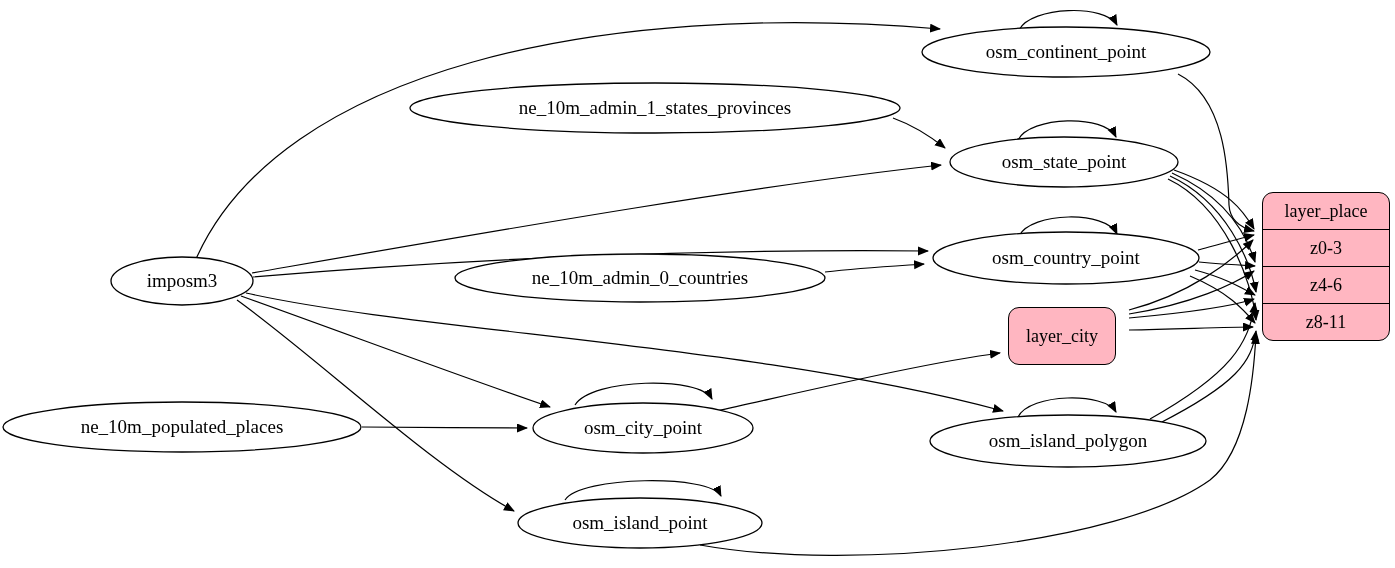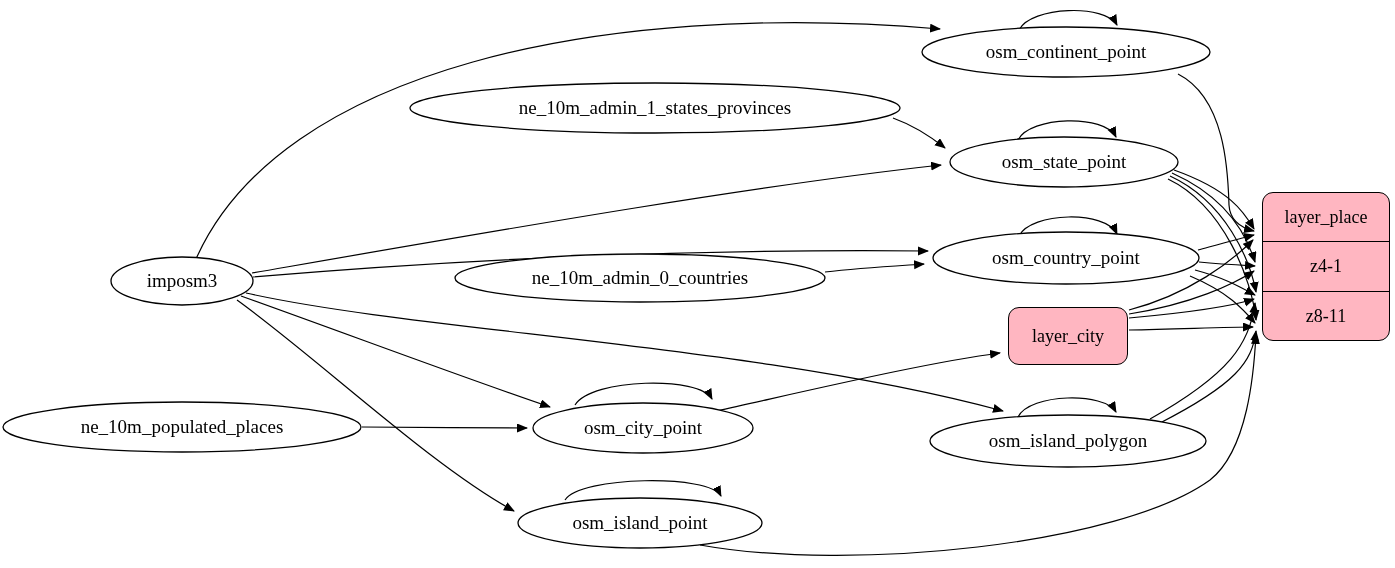--- a/index.html
+++ b/index.html
@@ -136,23 +136,24 @@
       <ellipse class="node-ellipse" cx="1068" cy="441" rx="138" ry="26"></ellipse>
       <text class="node-label" x="1068" y="443">osm_island_polygon</text>
     </g>
 
     <g>
       <ellipse class="node-ellipse" cx="640" cy="523" rx="122" ry="25"></ellipse>
       <text class="node-label" x="640" y="525">osm_island_point</text>
     </g>
   </svg>
 
-  <div class="record" style="left:1008px;top:307px;width:120px;height:58px;">
+  <div class="record" style="left:1008px;top:307px;width:108px;height:58px;">
     <div class="row">layer_city</div>
   </div>
 
   <div class="record" style="left:1262px;top:192px;width:128px;height:149px;">
     <div class="row">layer_place</div>
-    <div class="row">z4-1</div>
+    <div class="row">z0-3</div>
+    <div class="row">z4-6</div>
     <div class="row">z8-11</div>
   </div>
 
 </div>
 
 </body></html>

